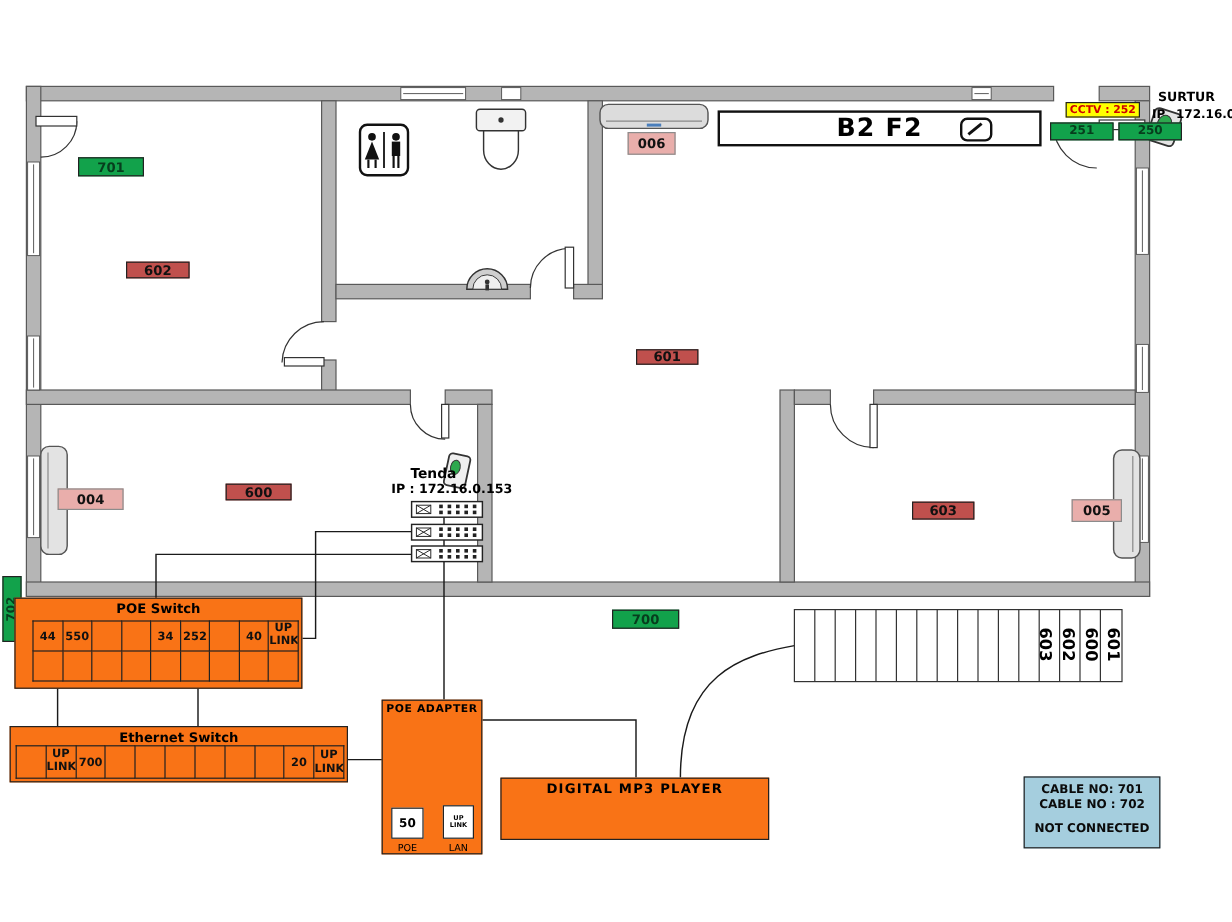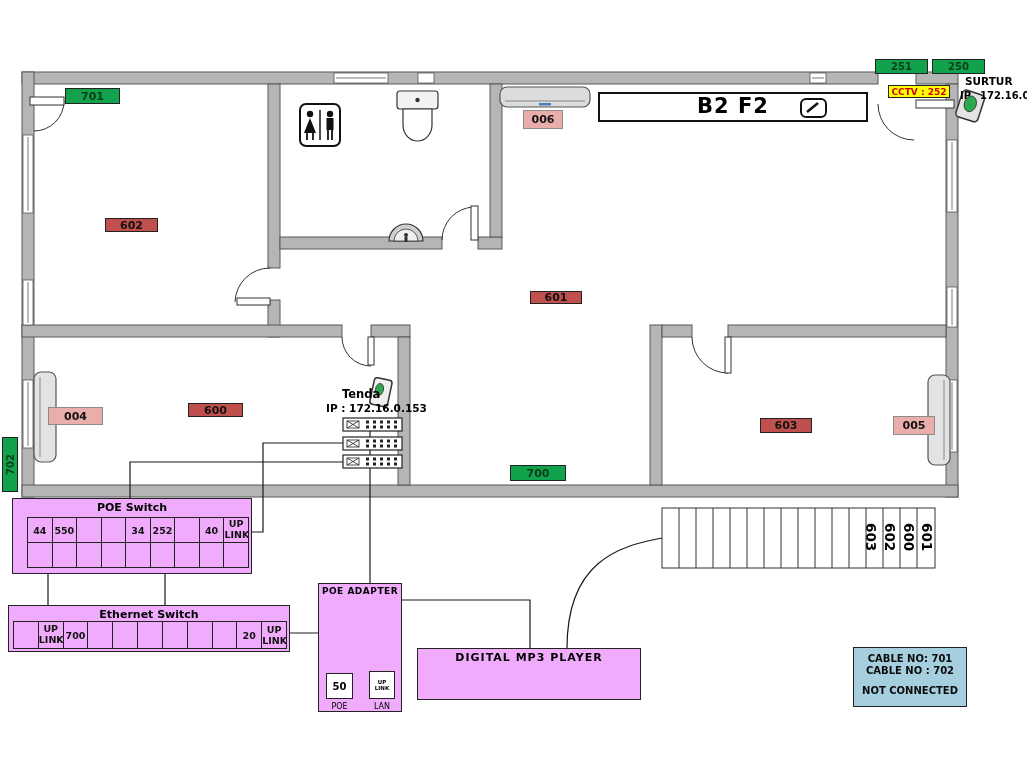--- a/index.html
+++ b/index.html
@@ -1,31 +1,31 @@
 <!DOCTYPE html>
 <html><head>
 <meta charset="utf-8">
 <style>
   html,body{margin:0;padding:0;background:#fff;}
   #app{position:relative;width:1027px;height:768px;background:#fff;overflow:hidden;
        font-family:"DejaVu Sans","Liberation Sans",sans-serif;}
   #plan{position:absolute;left:0;top:0;}
   .lbl{position:absolute;border:1px solid #222;display:flex;align-items:center;justify-content:center;
        font-weight:bold;font-size:11px;color:#111;box-sizing:border-box;}
-  .lbl.green{background:#12a24b;color:#093;color:#073d1d;}
+  .lbl.green{background:#12a24b;color:#093;color:#073d1d;margin-top:43px;}
   .lbl.red{background:#c0504d;}
   .lbl.pink{background:#e9aeab;border-color:#8c8c8c;}
   .lbl.yellow{background:#ffff00;color:#cf0000;font-size:9px;}
   .vflip{writing-mode:vertical-rl;transform:rotate(180deg);}
   .titlebox{position:absolute;left:598px;top:92px;width:270px;height:30px;border:2px solid #111;
             background:#fff;box-sizing:border-box;display:flex;align-items:flex-start;justify-content:center;}
   .titlebox .t{font-weight:bold;font-size:21px;letter-spacing:1px;color:#000;}
   .editicon{position:absolute;left:200px;top:4px;width:27px;height:20px;border:2px solid #111;
             border-radius:6px;box-sizing:border-box;background:#fff;}
-  .panel{position:absolute;border:1.5px solid #222;background:#f0abfc;box-sizing:border-box;}
+  .panel{position:absolute;border:1.5px solid #222;background:#f97316;box-sizing:border-box;}
   .panel .ptitle{position:absolute;left:0;right:0;top:2px;text-align:center;font-weight:bold;
                  font-size:11px;color:#000;}
   table.sw{position:absolute;border-collapse:collapse;table-layout:fixed;}
   table.sw td{border:1px solid #222;text-align:center;vertical-align:middle;font-weight:bold;
               font-size:9.5px;color:#111;padding:0;overflow:hidden;}
   td.uplink{font-size:6.5px;line-height:1.15;}
   td.uplink-sm{font-size:5.5px;line-height:1.2;}
   td.dim{color:#999;}
   .minibox{position:absolute;border:1.2px solid #222;box-sizing:border-box;display:flex;
            align-items:center;justify-content:center;font-weight:bold;background:#fff;}

